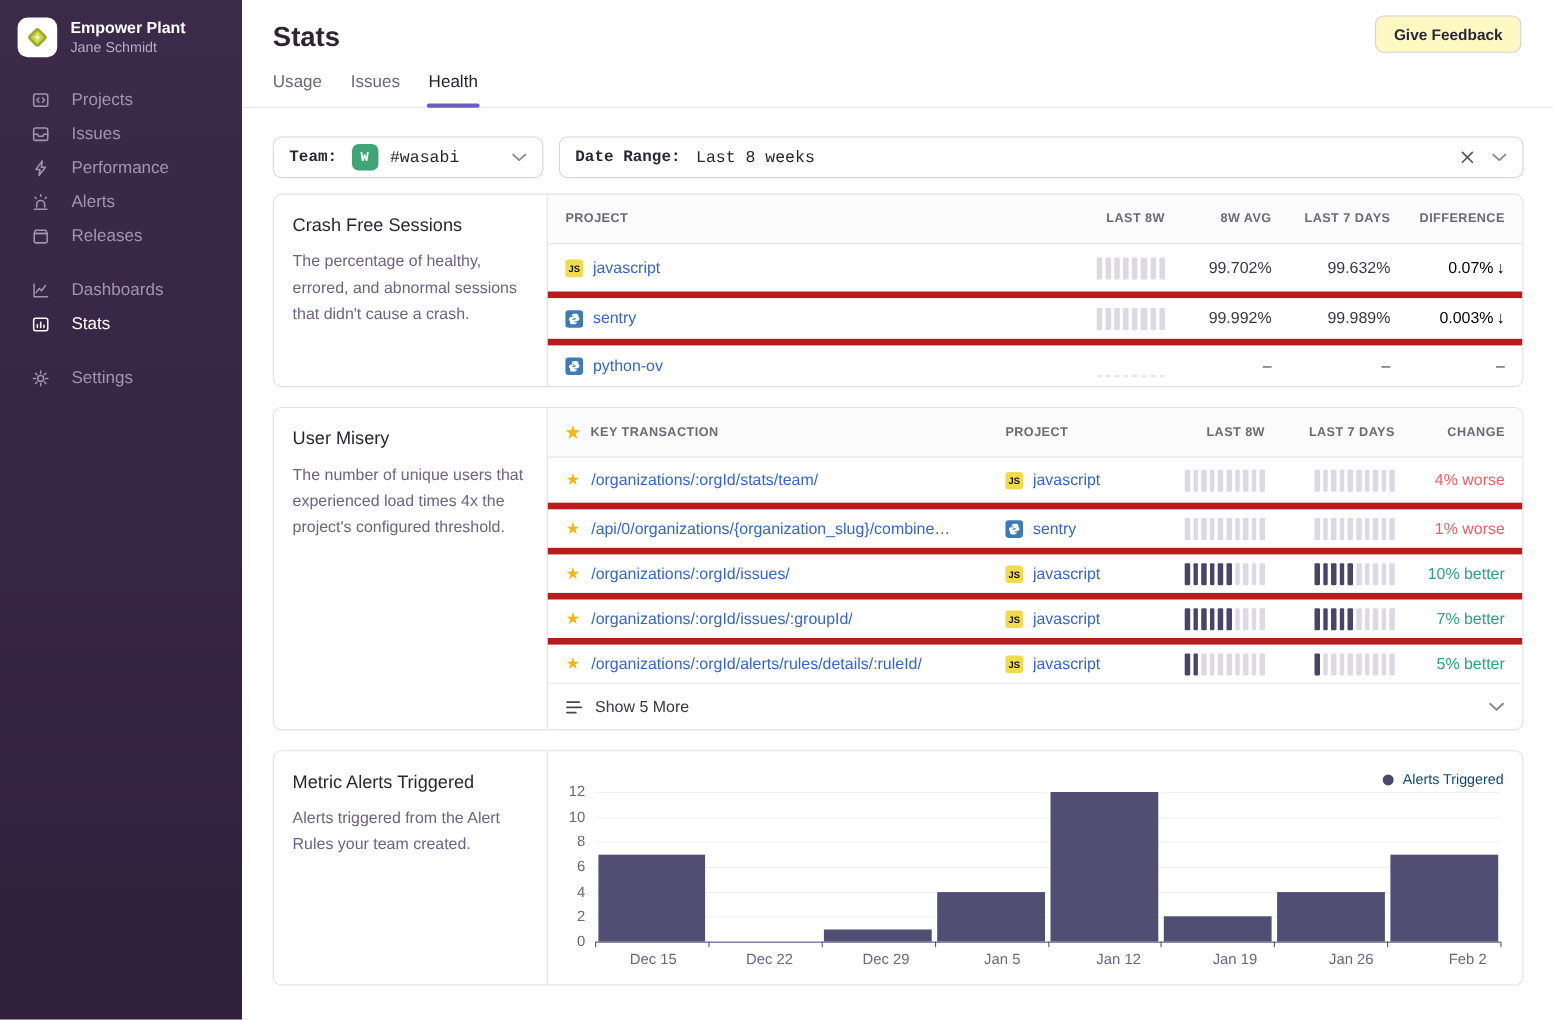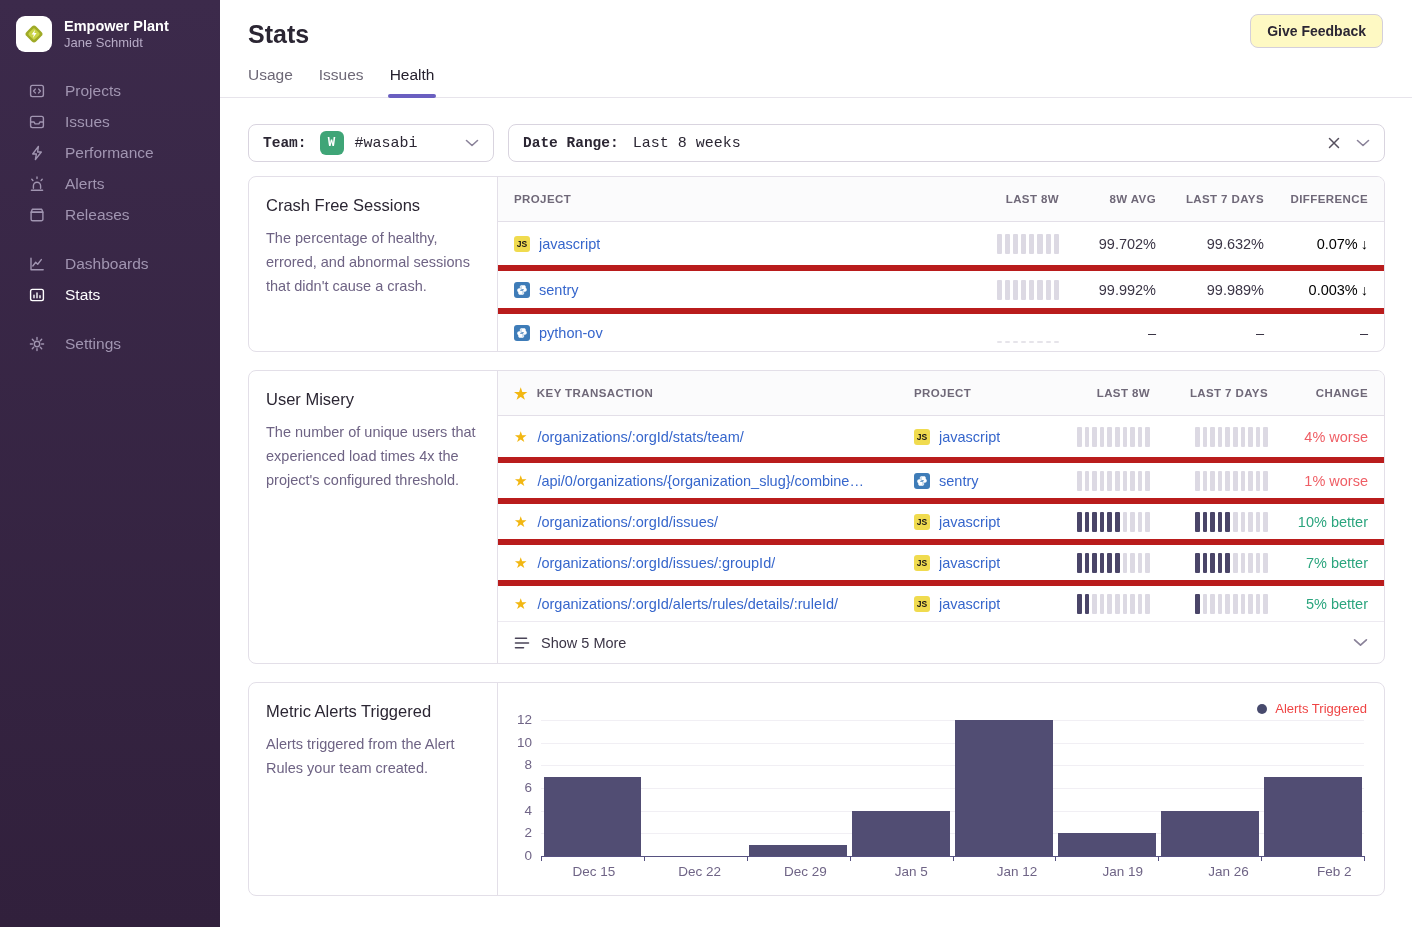--- a/index.html
+++ b/index.html
@@ -88,21 +88,21 @@
 
   .tfoot { border-top:1px solid #edeaf1; height:42px; display:flex; align-items:center; padding:0 16px; cursor:pointer; }
   .tfoot .list-icon { color:#4a4458; margin-right:11px; display:grid; place-items:center; }
   .tfoot-label { font-size:14.5px; color:#3b3546; }
   .tfoot .chev { margin-left:auto; }
 
   
   .chart-wrap { position:relative; height:212px; }
   .legend { position:absolute; top:18px; right:17px; display:flex; align-items:center; gap:8px; }
   .legend-dot { width:10px; height:10px; border-radius:50%; background:#474a6d; }
-  .legend-label { font-size:13px; color:#ef4444; }
+  .legend-label { font-size:13px; color:#0c4a6e; }
   .plot { position:absolute; left:43px; right:20px; top:37px; height:136px; }
   .gridline { position:absolute; left:0; right:0; height:1px; background:#f1eff4; }
   .baseline { position:absolute; left:0; right:0; bottom:-1px; height:1px; background:#565180; }
   .bar { position:absolute; bottom:0; background:#514d73; }
   .xtick { position:absolute; top:136px; width:1px; height:5px; background:#565180; }
   .ylabel { position:absolute; font-size:13.5px; color:#6f6486; width:34px; text-align:right; left:0; }
   .xlabel { position:absolute; top:181px; font-size:13.5px; color:#6f6486; text-align:center; }
   .chart-thead { position:absolute; left:0; right:0; top:212px; height:45px; --cols: minmax(0,1fr) 135px 150px 95px 107px; }
 </style>
 </head>

